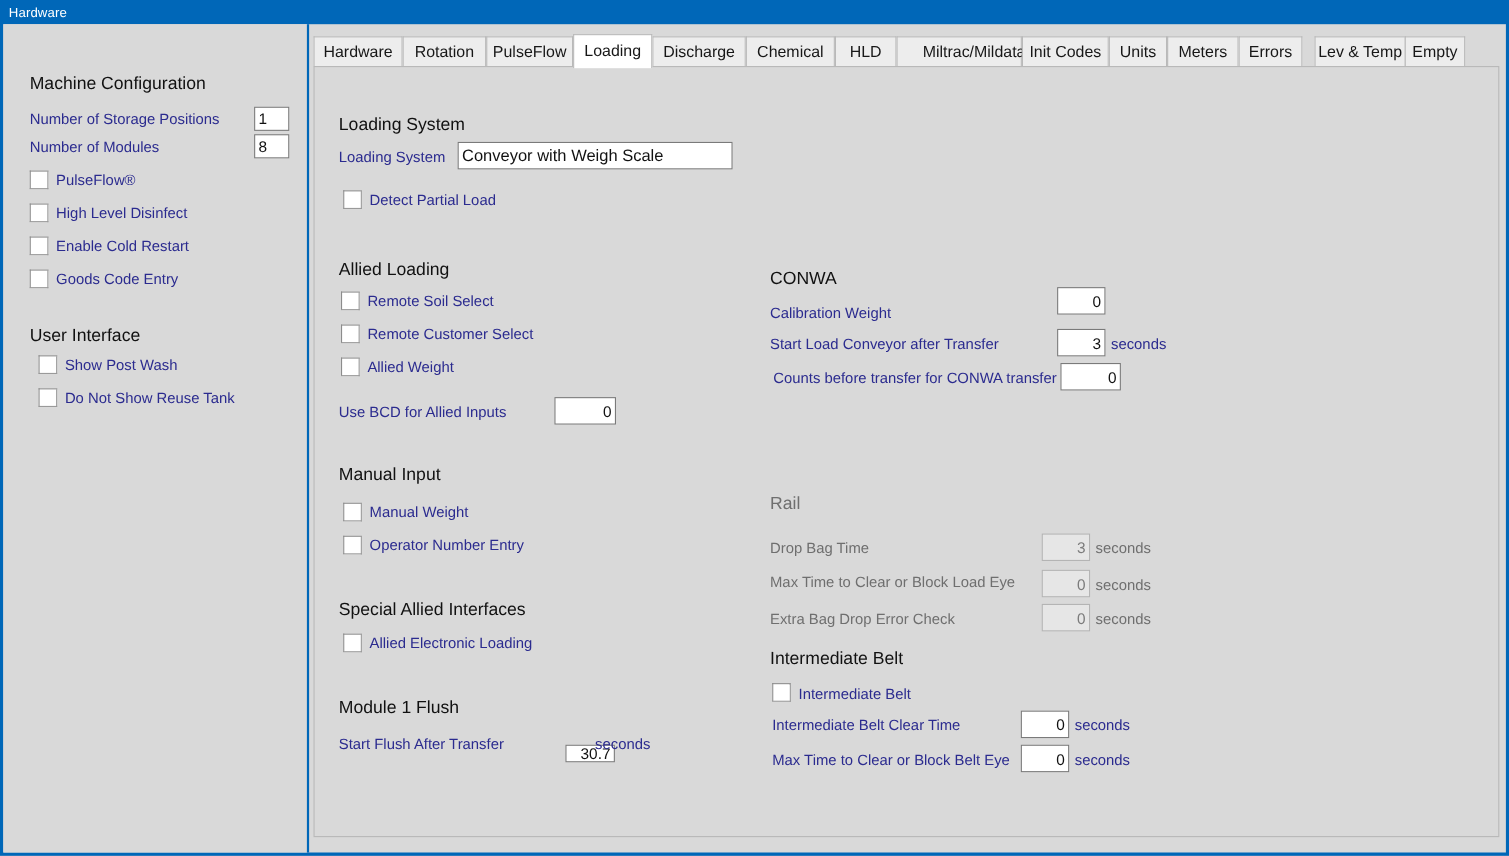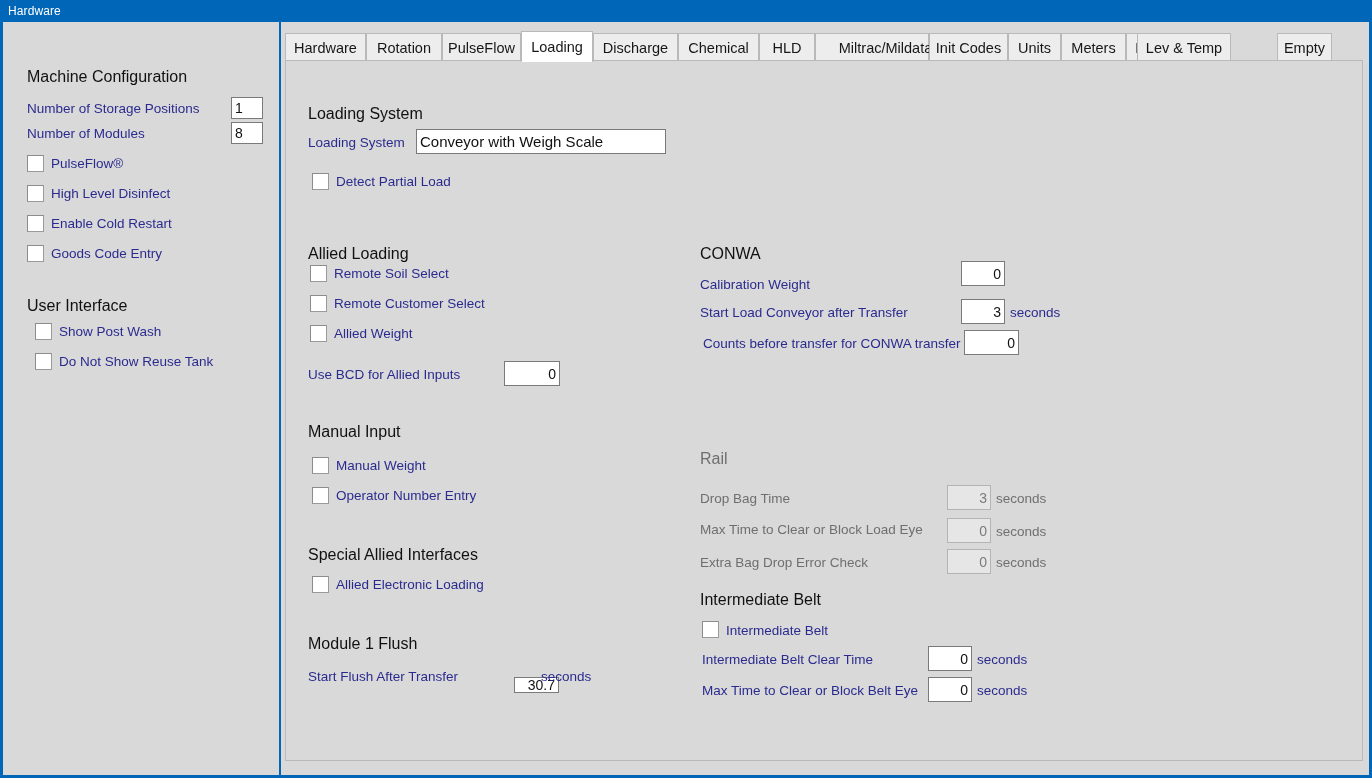--- a/index.html
+++ b/index.html
@@ -199,35 +199,35 @@
       <div class="tab" style="left:157px; width:79px;">PulseFlow</div>
       <div class="tab active" style="left:236px; width:72px;">Loading</div>
       <div class="tab" style="left:308px; width:85px;">Discharge</div>
       <div class="tab" style="left:393px; width:81px;">Chemical</div>
       <div class="tab" style="left:474px; width:56px;">HLD</div>
       <div class="tab" style="left:530px; width:114px;padding-left:27px;">Miltrac/Mildata</div>
       <div class="tab" style="left:644px; width:79px;">Init Codes</div>
       <div class="tab" style="left:723px; width:53px;">Units</div>
       <div class="tab" style="left:776px; width:65px;">Meters</div>
       <div class="tab" style="left:841px; width:58px;">Errors</div>
-      <div class="tab" style="left:852px; width:94px;">Lev &amp; Temp</div>
+      <div class="tab" style="left:910px; width:83px;">Lev &amp; Temp</div>
       <div class="tab" style="left:992px; width:55px;">Empty</div>
     </div>
 
     <div class="tabpanel">
       <div class="tabpanel-inner">
 
         <div class="grp-head" style="left:22px; top:44px;">Loading System</div>
         <div class="lbl" style="left:22px; top:74px;">Loading System</div>
         <div class="tbox left" style="left:130px; top:68px; width:250px; height:25px; font-size:15px;">Conveyor with Weigh Scale</div>
 
         <div class="cbx" style="left:26px; top:112px;"></div>
         <div class="lbl" style="left:50px; top:113px;">Detect Partial Load</div>
 
-        <div class="grp-head" style="left:22px; top:184px;">Allied Loading</div>
+        <div class="grp-head" style="left:22px; top:176px;">Allied Loading</div>
 
         <div class="cbx" style="left:24px; top:204px;"></div>
         <div class="lbl" style="left:48px; top:205px;">Remote Soil Select</div>
 
         <div class="cbx" style="left:24px; top:234px;"></div>
         <div class="lbl" style="left:48px; top:235px;">Remote Customer Select</div>
 
         <div class="cbx" style="left:24px; top:264px;"></div>
         <div class="lbl" style="left:48px; top:265px;">Allied Weight</div>
 

